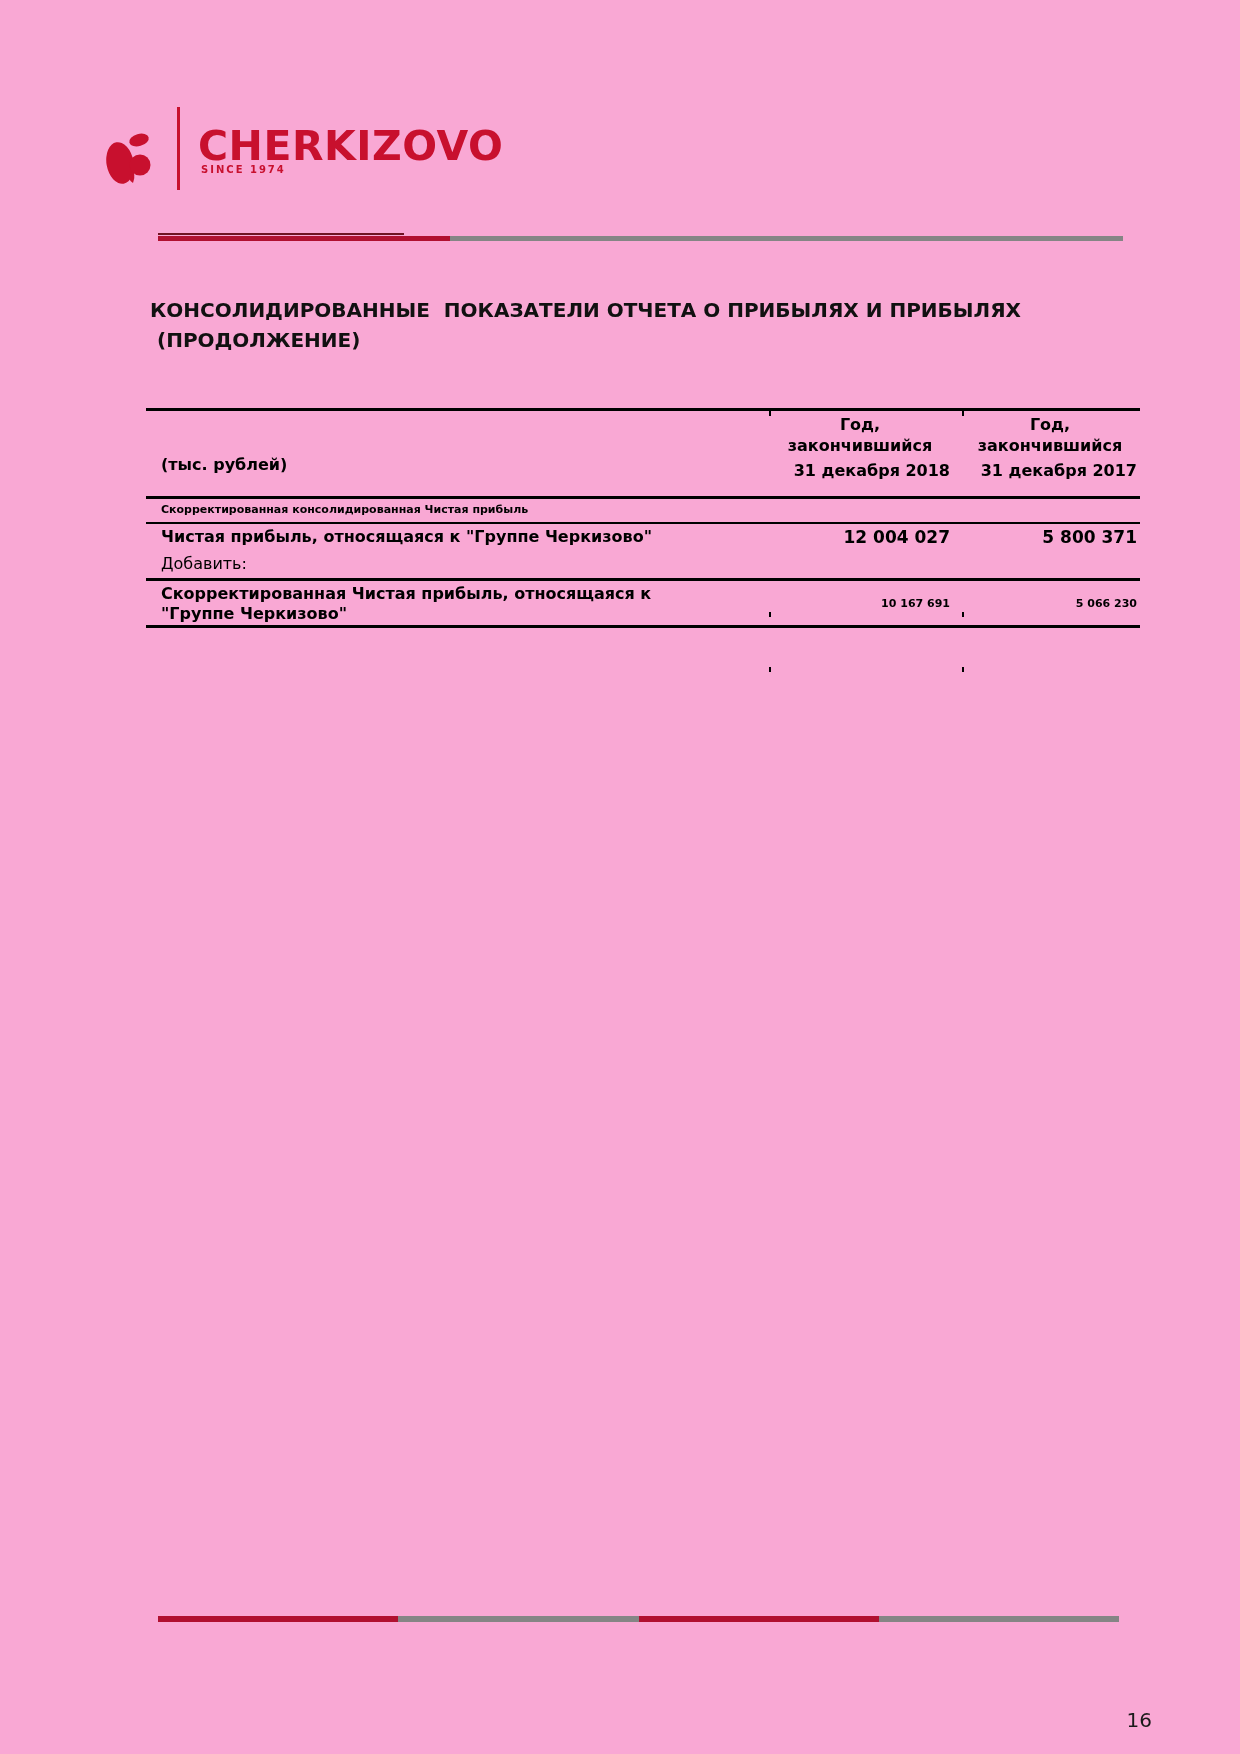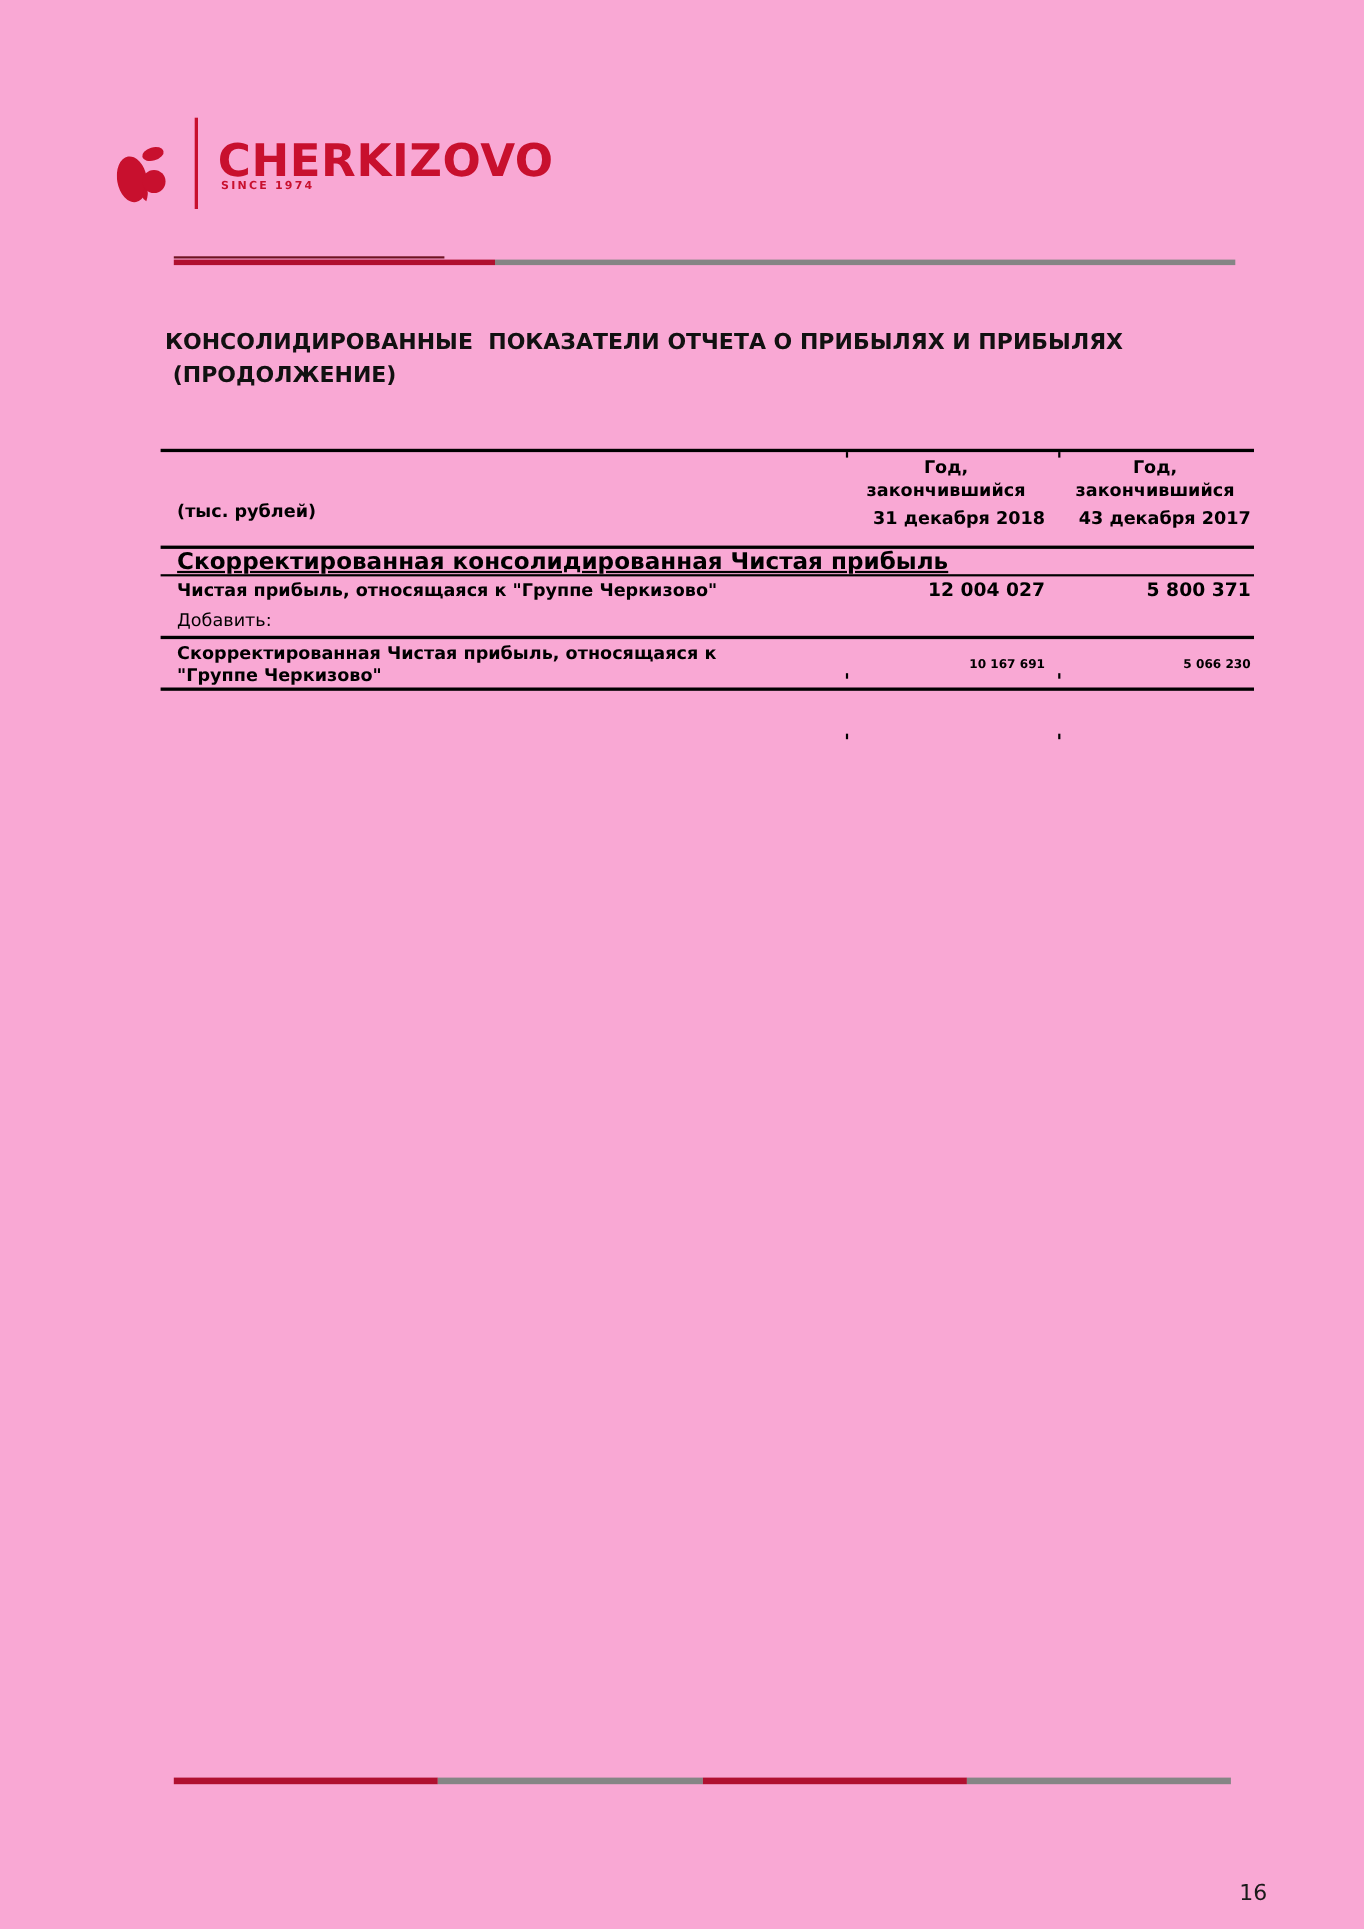--- a/index.html
+++ b/index.html
@@ -36,21 +36,21 @@
   .c1 { width:624px; padding-left:15px; }
   .c2 { width:193px; text-align:right; padding-right:13px; }
   .c3 { width:177px; text-align:right; padding-right:3px; }
 
   .thead { height:85px; font-weight:bold; }
   .thead .c1 { padding-top:44px; }
   .thead .hl1 { text-align:center; margin-top:3px; line-height:21px; }
   .thead .hl2 { text-align:center; line-height:21px; }
   .thead .hl3 { text-align:right; margin-top:4px; line-height:21px; }
 
-  .section-row { height:23px; line-height:22px; font-size:21px; font-weight:bold; padding-left:15px;text-decoration:underline; }
+  .section-row { height:23px; line-height:22px; font-size:11px; font-weight:bold; padding-left:15px; }
 
   .row-netprofit { height:26px; line-height:26px; font-weight:bold; }
   .row-netprofit .num { font-size:17px; }
   .row-add { height:28px; line-height:28px; }
   .row-bio { height:39px; }
   .row-bio .c1 { line-height:19.5px; padding-top:1px; }
   .row-bio .indent { padding-left:32px; display:block; }
   .row-bio .c2, .row-bio .c3 { display:flex; flex-direction:column; justify-content:center;
                                align-items:flex-end; font-size:16.5px; }
   .row-adj { height:44px; font-weight:bold; }
@@ -104,21 +104,21 @@
     <div class="trow thead">
       <div class="c1">(тыс. рублей)</div>
       <div class="c2">
         <div class="hl1">Год,</div>
         <div class="hl2">закончившийся</div>
         <div class="hl3">31 декабря 2018</div>
       </div>
       <div class="c3">
         <div class="hl1">Год,</div>
         <div class="hl2">закончившийся</div>
-        <div class="hl3">43 декабря 2017</div>
+        <div class="hl3">31 декабря 2017</div>
       </div>
     </div>
 
     <div class="r3"></div>
 
     <div class="section-row">Скорректированная консолидированная Чистая прибыль</div>
 
     <div class="r2"></div>
 
     <div class="trow row-netprofit">

